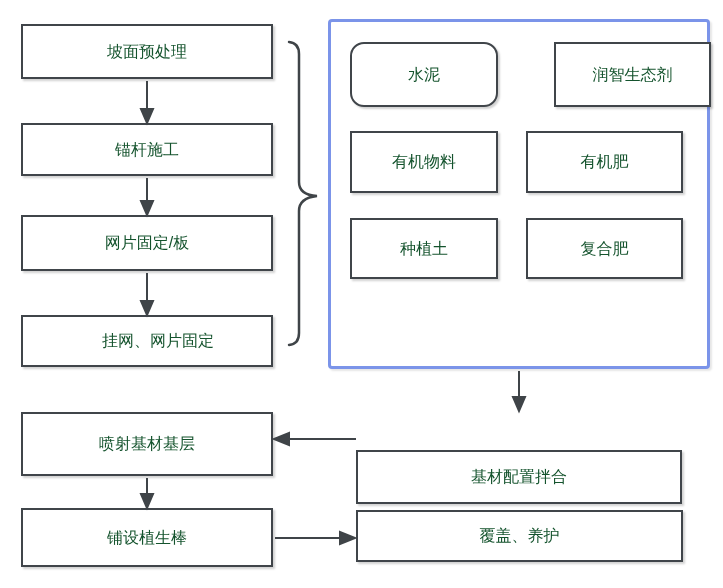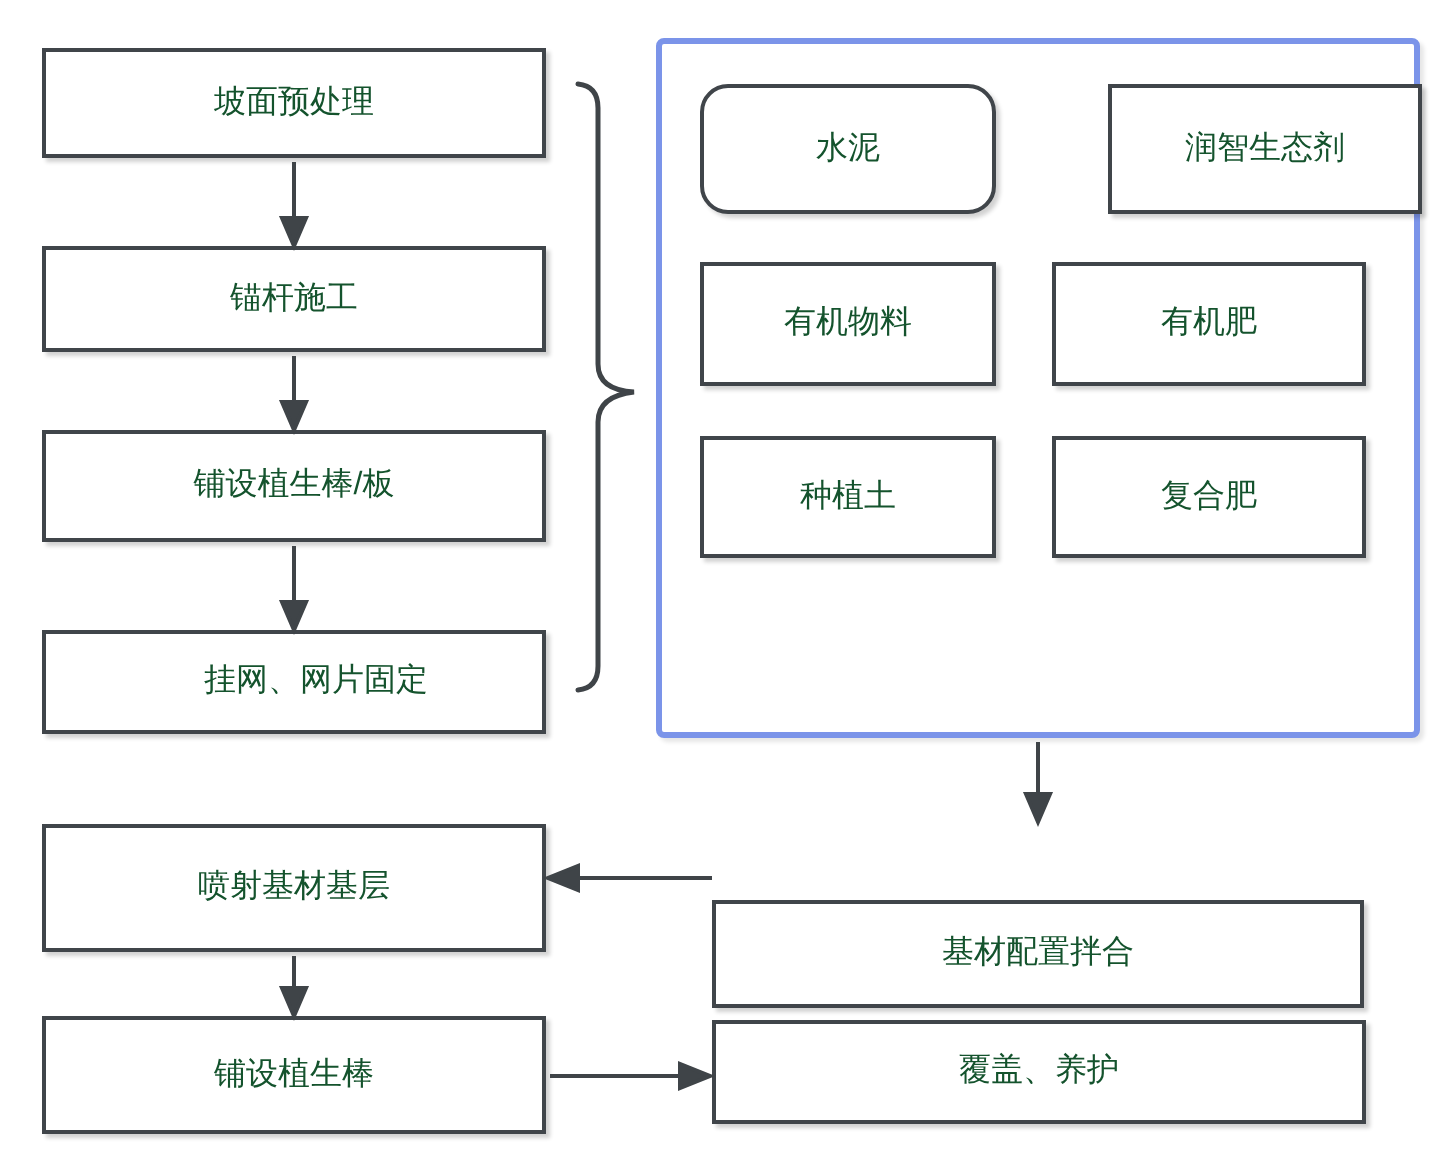--- a/index.html
+++ b/index.html
@@ -72,21 +72,21 @@
 
 <div class="canvas">
 
   <div class="box step-1">
     <span>坡面预处理</span>
   </div>
   <div class="box step-2">
     <span>锚杆施工</span>
   </div>
   <div class="box step-3">
-    <span>铺设植生棒/板</span>
+    <span>网片固定/板</span>
   </div>
   <div class="box step-4">
     <span>挂网、网片固定</span>
   </div>
 
   <div class="container-panel panel">
     <div class="box mat-1">
       <span>水泥</span>
     </div>
     <div class="box mat-2">

